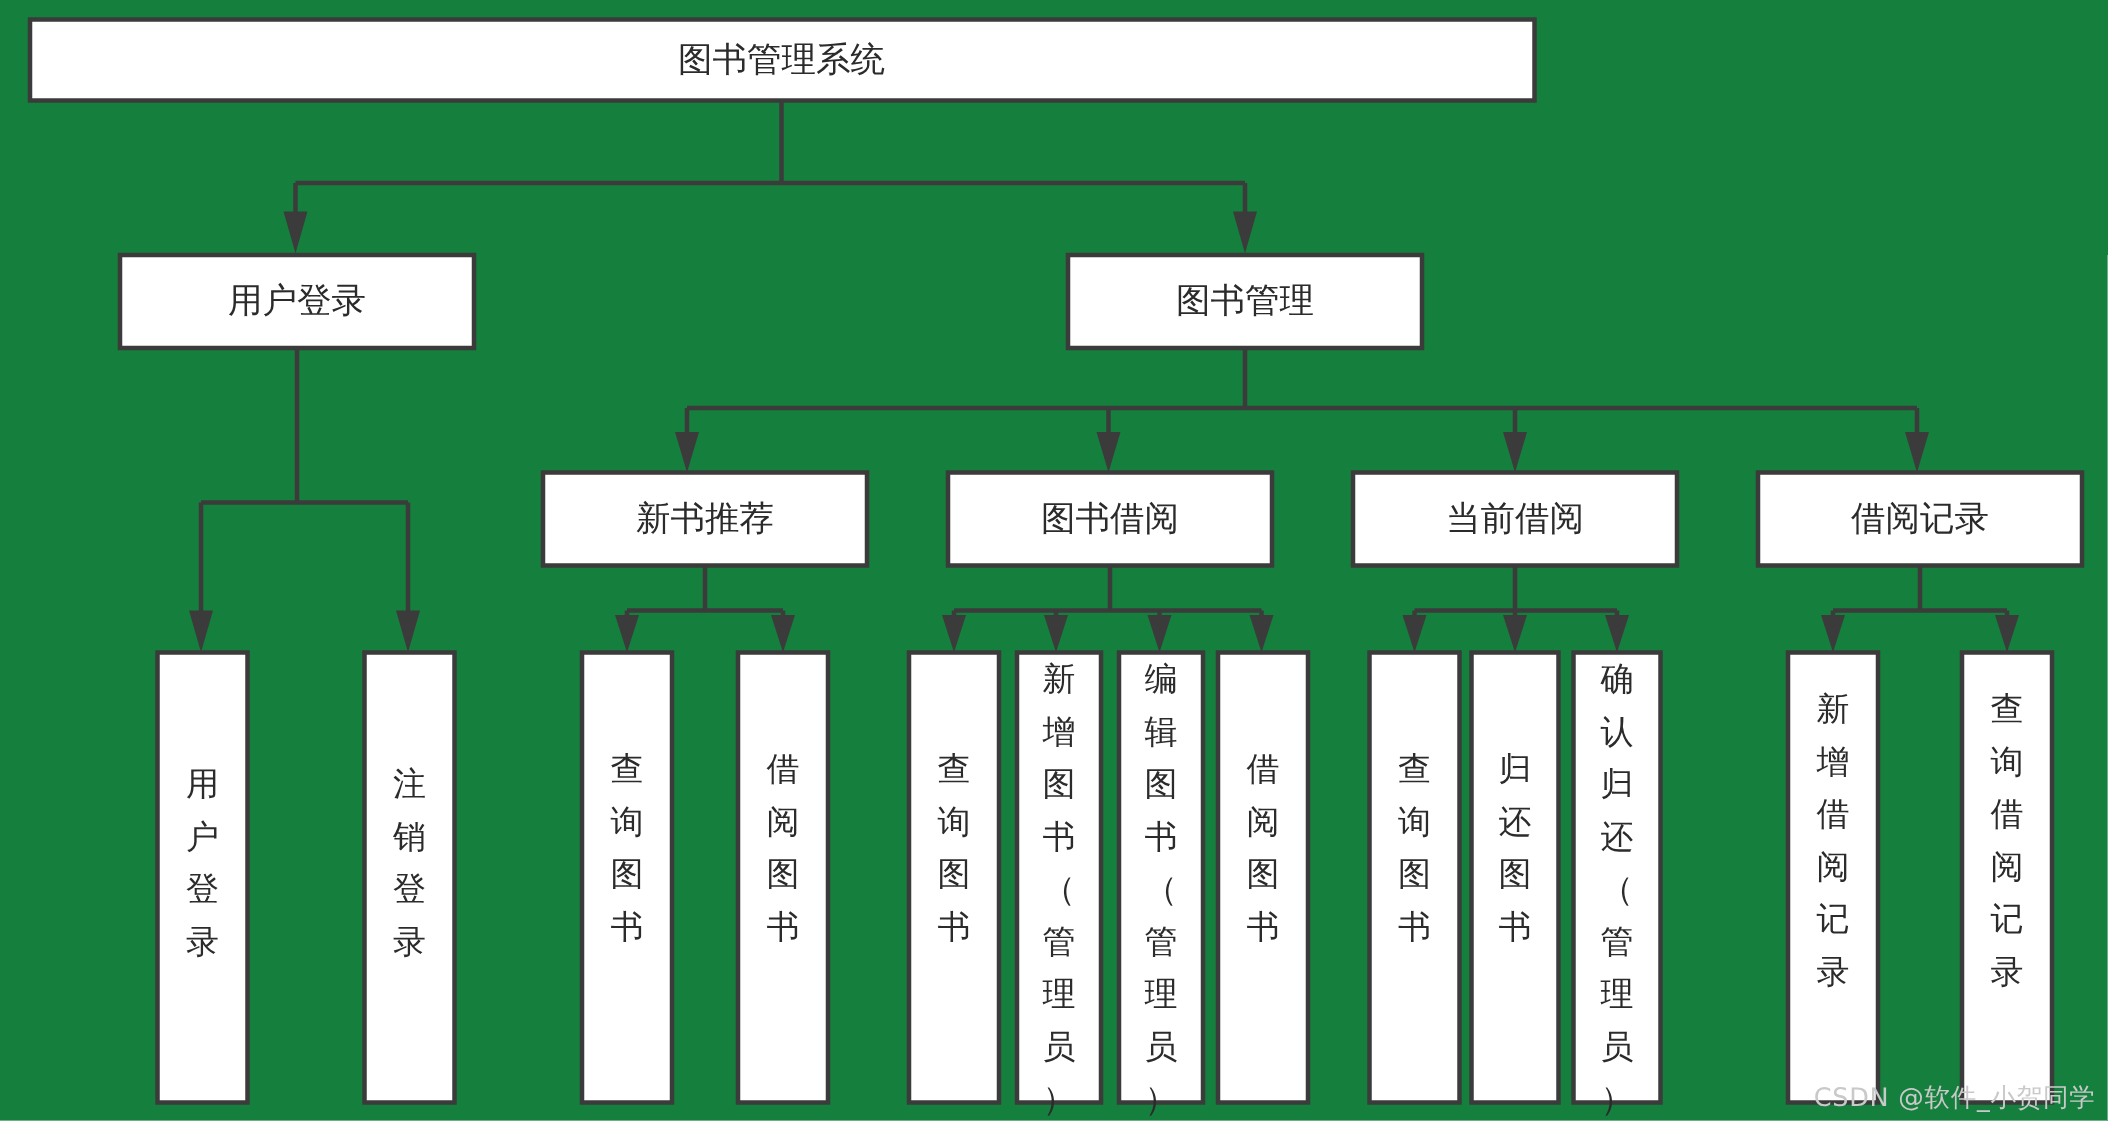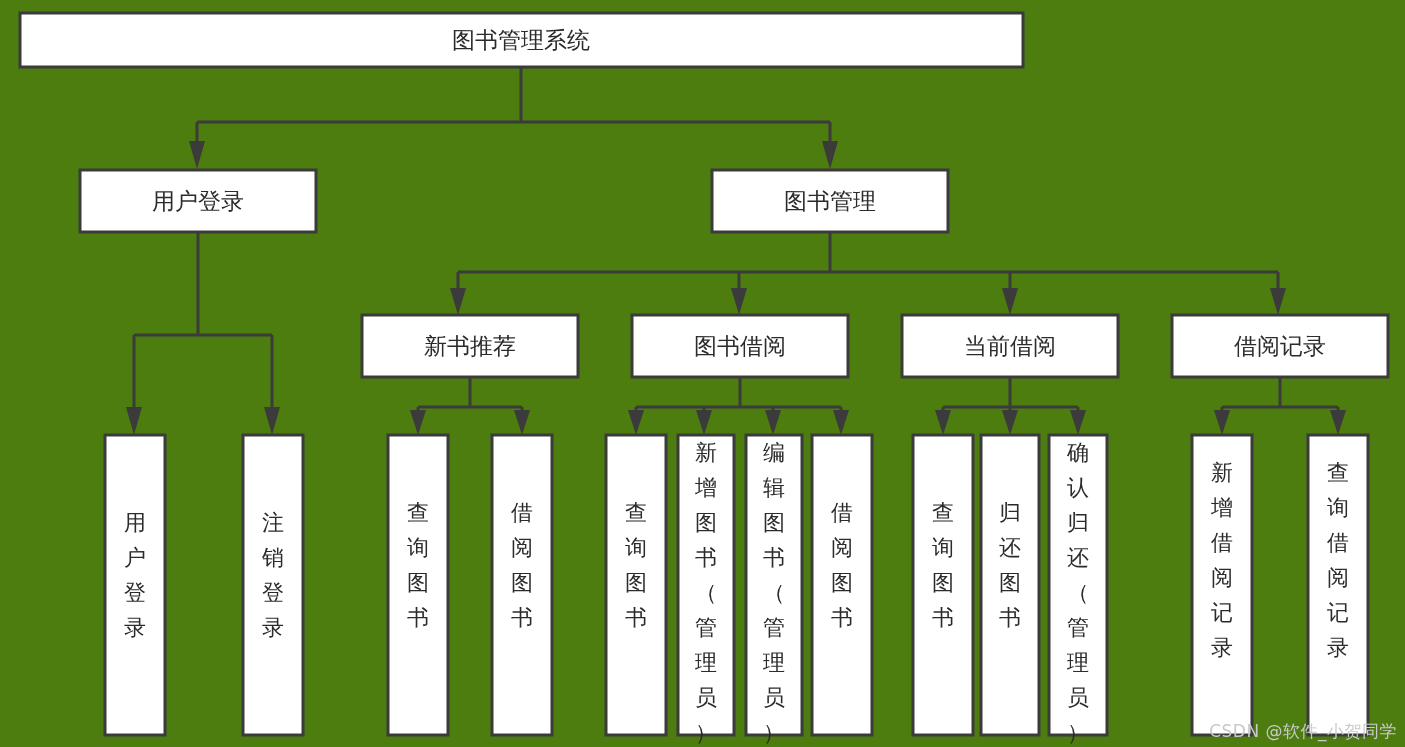--- a/index.html
+++ b/index.html
@@ -1,18 +1,18 @@
 <!DOCTYPE html>
 <html><head>
 <meta charset="utf-8">
 <style>
   html,body{margin:0;padding:0;background:#ffffff;}
   body{width:1405px;height:747px;overflow:hidden;
        font-family:"DejaVu Sans","Liberation Sans",sans-serif;}
-  #diagram-root{position:relative;width:1405px;height:747px;background:#4d7c0f;}
+  #diagram-root{position:relative;width:1405px;height:747px;background:#15803d;}
   svg#tree{position:absolute;left:0;top:0;width:1405px;height:747px;}
   .node-rect{fill:#ffffff;stroke:#3b3b3b;stroke-width:3;}
   .connector{stroke:#3b3b3b;stroke-width:3;fill:none;stroke-linecap:butt;}
   .arrow-head{fill:#3b3b3b;stroke:none;}
   .node-label{fill:#2b2b2b;font-family:"DejaVu Sans","Liberation Sans",sans-serif;}
   .label-h{font-size:23px;text-anchor:middle;dominant-baseline:middle;}
   .label-v{font-size:22px;text-anchor:middle;}
   .watermark{position:absolute;right:8px;bottom:4px;color:#c9c9c9;font-size:17px;
              letter-spacing:.5px;white-space:nowrap;
              font-family:"DejaVu Sans","Liberation Sans",sans-serif;}

